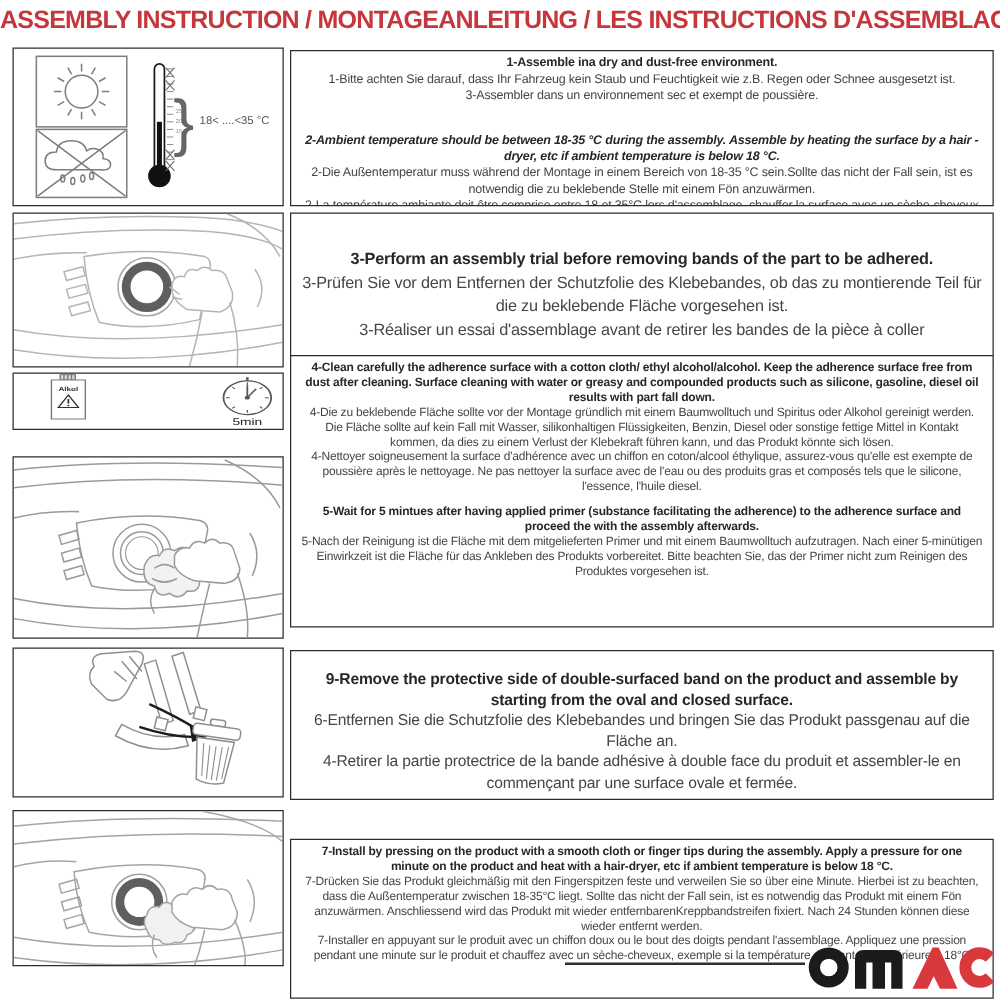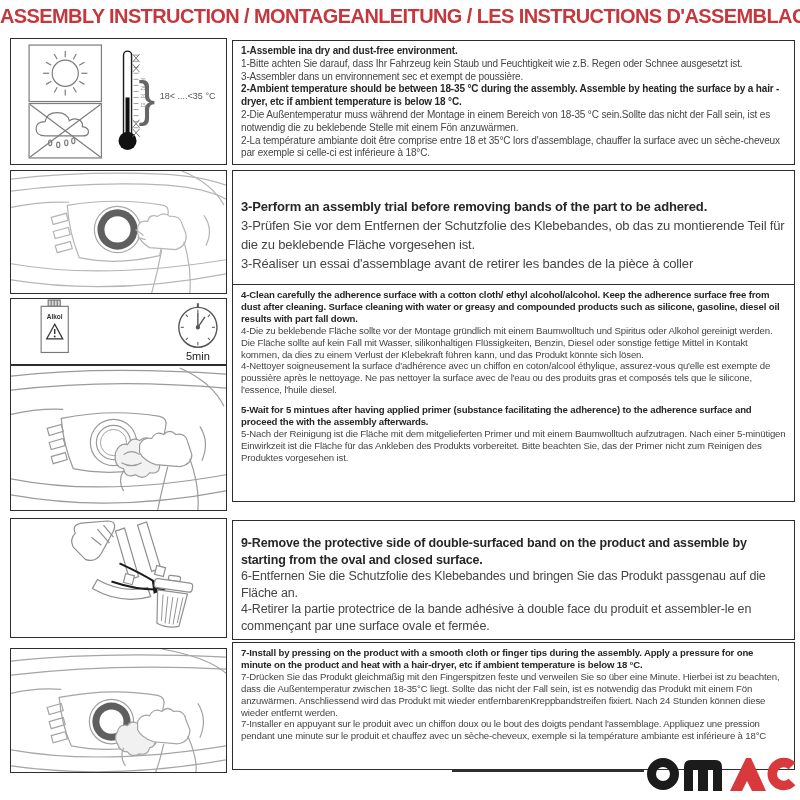--- a/index.html
+++ b/index.html
@@ -1,30 +1,30 @@
 <!DOCTYPE html>
 <html style="--title-red: #c5373c; --logo-red: #d8393d; --logo-black: #1b1b1b; --border-dark: #2d2d2d;"><head>
 <meta charset="utf-8">
 <style>
   html,body{margin:0;padding:0;background:#fff;}
   .page{position:relative;width:800px;height:800px;background:#fff;overflow:hidden;
         font-family:"Liberation Sans", sans-serif;}
   .title{position:absolute;top:5px;left:0;right:0;text-align:center;white-space:nowrap;
          font-weight:700;font-size:20px;letter-spacing:-0.6px;color:var(--title-red,#c5373c);}
-  .cell{position:absolute;border:1.5px solid #2d2d2d;box-sizing:border-box;background:#fff;overflow:hidden;}
+  .cell{position:absolute;border:1.5px solid #2d2d2d;box-sizing:border-box;background:#fff;overflow:hidden;text-align:center;}
   .lcell{left:10px;width:217px;}
   .rcell{left:232px;width:563px;padding:4px 8px 0 8px;}
   .cell svg{display:block;width:100%;height:100%;}
   p{margin:0;color:#454545;letter-spacing:-0.15px;}
   .b{color:#272727;font-weight:700;}
   .sm{font-size:10px;line-height:12.8px;}
   .xs{font-size:9.6px;line-height:11.9px;}
   .md{font-size:12.5px;line-height:16.5px;}
   .lg{font-size:13px;line-height:19px;}
-  .gap{margin-top:0;}
+  .gap{margin-top:24px;font-style:italic;}
   .gap2{margin-top:8px;}
   .pt26{padding-top:26px;}
   .pt16{padding-top:14px;}
   .logo-line{position:absolute;left:452px;top:770px;width:192px;height:2px;background:#2f2f2f;}
   .logo{position:absolute;left:646px;top:756px;width:150px;height:36px;}
   .sr{position:absolute;width:1px;height:1px;overflow:hidden;clip:rect(0 0 0 0);}
   text{font-family:"Liberation Sans", sans-serif;}
 </style>
 </head>
 <body>
@@ -124,21 +124,21 @@
         <path d="M124,58 l8,6 M126,66 l8,2"></path>
         <path d="M150,78 Q146,100 140,121"></path>
         <path d="M172,70 Q180,96 178,121"></path>
       </g>
       <path d="M0,92 Q90,108 214,88"></path>
       <path d="M0,108 Q100,124 214,102"></path>
       <path d="M192,44 Q202,58 194,74"></path>
     </svg>
   </div>
 
-  <div class="cell lcell" style="top:298px;height:67px;">
+  <div class="cell lcell" style="top:298px;height:46px;">
     <svg viewBox="0 0 214 62" preserveAspectRatio="none">
       <g stroke="#777" fill="none" stroke-width="1.1">
         <rect x="37" y="1" width="12" height="6" fill="#d9d9d9"></rect>
         <line x1="40" y1="1" x2="40" y2="7"></line>
           <line x1="43" y1="1" x2="43" y2="7"></line>
           <line x1="46" y1="1" x2="46" y2="7"></line>
         <rect x="30" y="7" width="27" height="44" fill="#fff"></rect>
         <text x="43.5" y="19" text-anchor="middle" font-size="6.5" font-weight="bold" fill="#333" stroke="none">Alkol</text>
         <path d="M43.5,24 l8,14 h-16 z" stroke="#333" stroke-width="1.2"></path>
         <line x1="43.5" y1="28.5" x2="43.5" y2="33.5" stroke="#333" stroke-width="1.4"></line>
@@ -285,21 +285,21 @@
     <p class="xs b gap2">5-Wait for 5 mintues after having applied primer (substance facilitating the adherence) to the adherence surface and proceed the with the assembly afterwards.</p>
     <p class="xs">5-Nach der Reinigung ist die Fläche mit dem mitgelieferten Primer und mit einem Baumwolltuch aufzutragen. Nach einer 5-minütigen Einwirkzeit ist die Fläche für das Ankleben des Produkts vorbereitet. Bitte beachten Sie, das der Primer nicht zum Reinigen des Produktes vorgesehen ist.</p>
   </div>
 
   <div class="cell rcell pt16" style="top:520px;height:120px;">
     <p class="md b">9-Remove the protective side of double-surfaced band on the product and assemble by starting from the oval and closed surface.</p>
     <p class="md">6-Entfernen Sie die Schutzfolie des Klebebandes und bringen Sie das Produkt passgenau auf die Fläche an.</p>
     <p class="md">4-Retirer la partie protectrice de la bande adhésive à double face du produit et assembler-le en commençant par une surface ovale et fermée.</p>
   </div>
 
-  <div class="cell rcell" style="top:642px;height:128px;">
+  <div class="cell rcell" style="top:671px;height:128px;">
     <p class="xs b">7-Install by pressing on the product with a smooth cloth or finger tips during the assembly. Apply a pressure for one minute on the product and heat with a hair-dryer, etc if ambient temperature is below 18 °C.</p>
     <p class="xs">7-Drücken Sie das Produkt gleichmäßig mit den Fingerspitzen feste und verweilen Sie so über eine Minute. Hierbei ist zu beachten, dass die Außentemperatur zwischen 18-35°C liegt. Sollte das nicht der Fall sein, ist es notwendig das Produkt mit einem Fön anzuwärmen. Anschliessend wird das Produkt mit wieder entfernbarenKreppbandstreifen fixiert. Nach 24 Stunden können diese wieder entfernt werden.</p>
     <p class="xs">7-Installer en appuyant sur le produit avec un chiffon doux ou le bout des doigts pendant l'assemblage. Appliquez une pression pendant une minute sur le produit et chauffez avec un sèche-cheveux, exemple si la température ambiante est inférieure à 18°C</p>
   </div>
 
   <div class="logo-line"></div>
 
   <svg class="logo" viewBox="0 0 150 34" role="img" aria-label="OMAC">
     <g fill="var(--logo-black,#1b1b1b)">
       <path fill-rule="evenodd" d="M17,1 A16,16 0 1 0 17,33 A16,16 0 1 0 17,1 Z M17,10 A7,7 0 1 1 17,24 A7,7 0 1 1 17,10 Z"></path>

